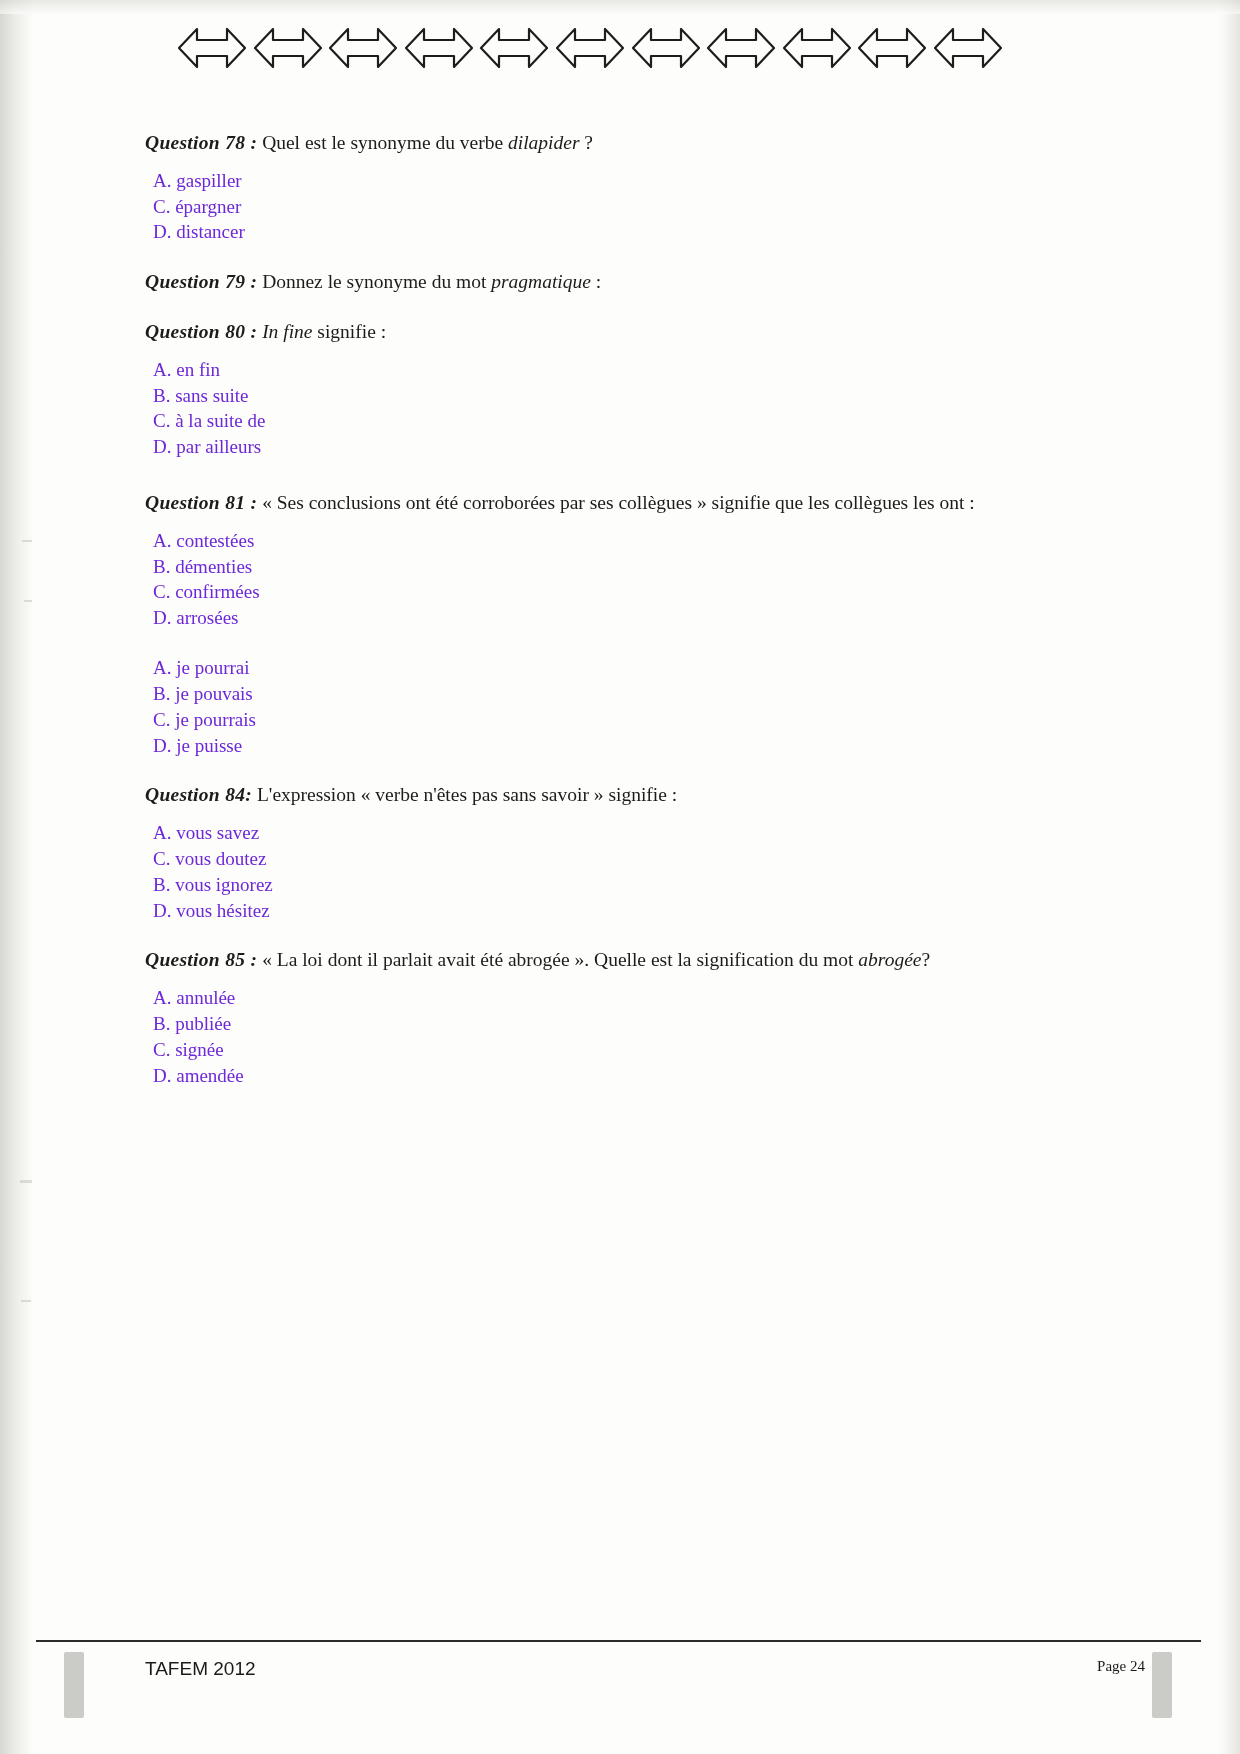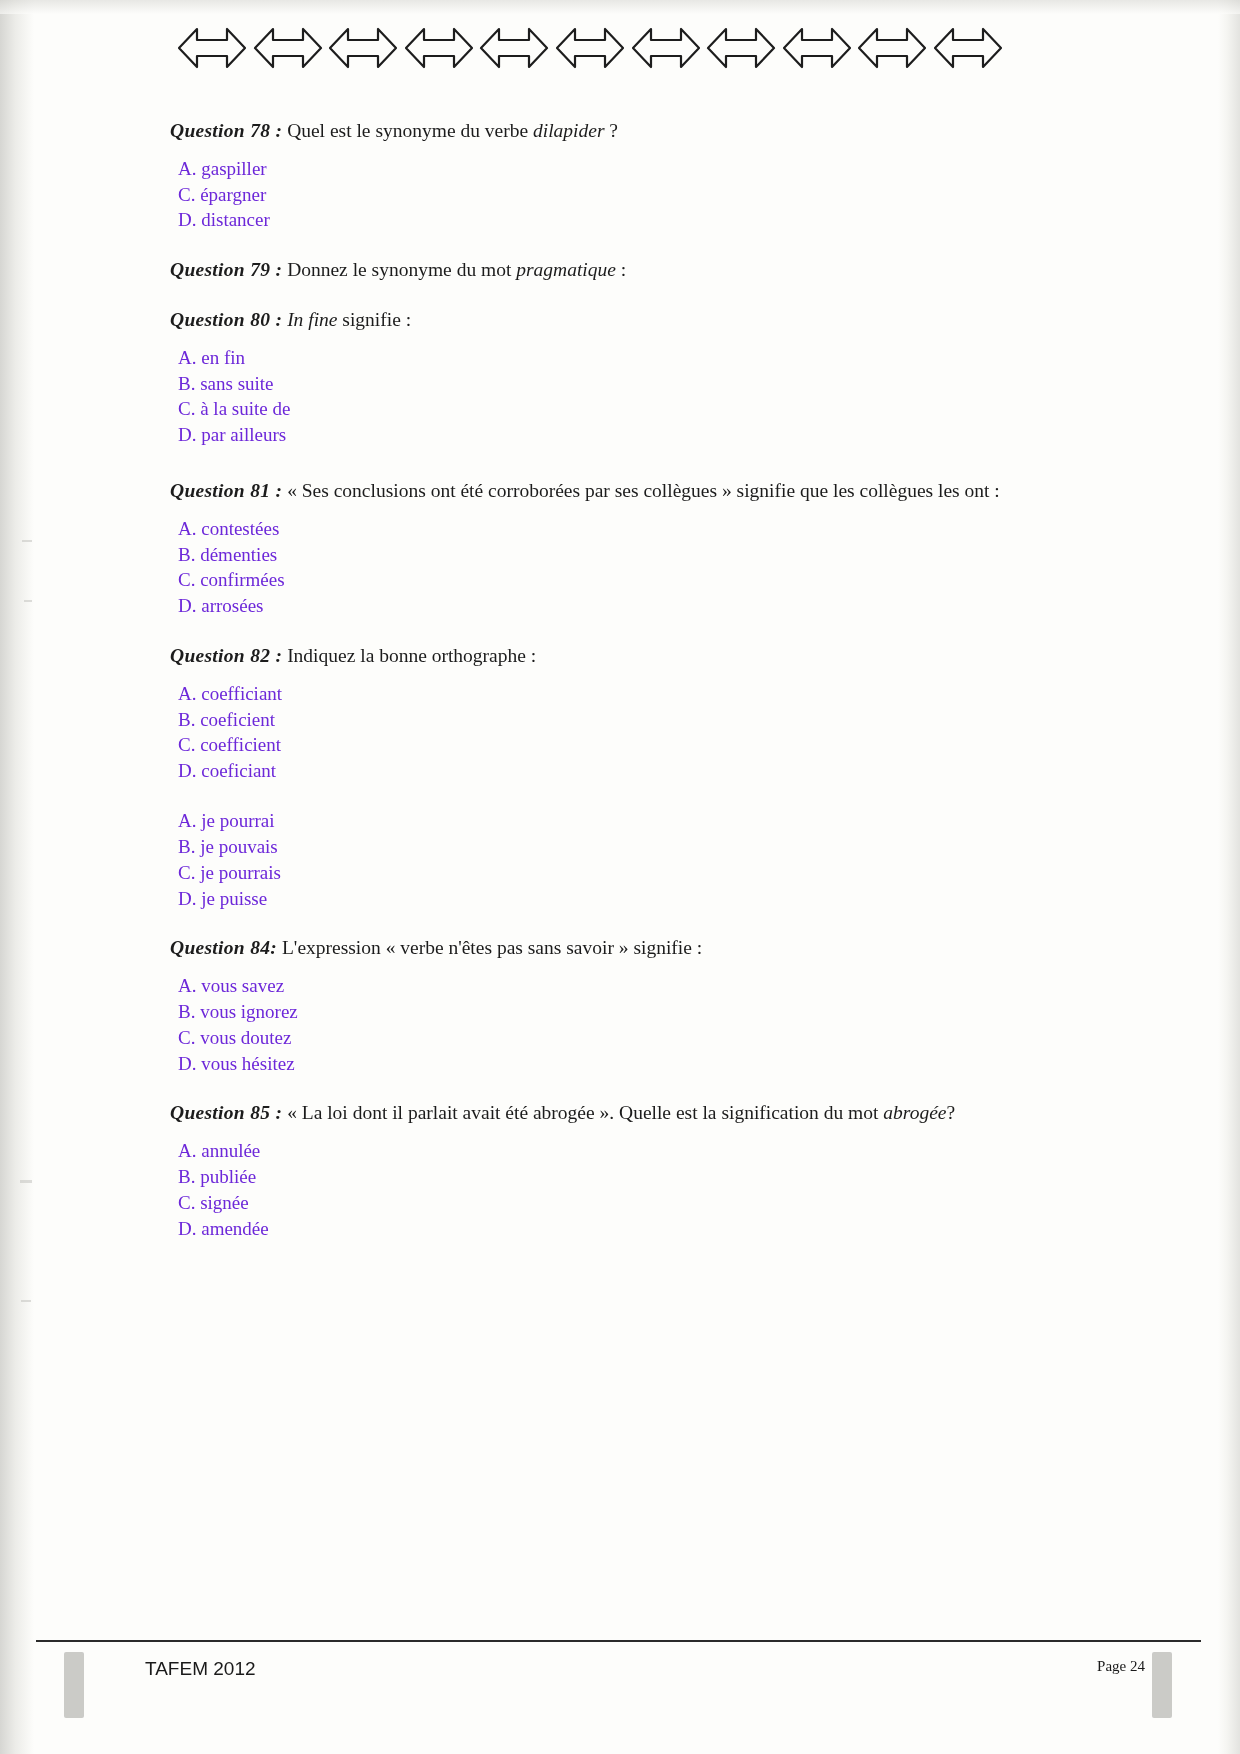--- a/index.html
+++ b/index.html
@@ -47,23 +47,22 @@
     justify-content: space-between;
     align-items: center;
   }
   .arrow-ico {
     width: 74px;
     height: 46px;
   }
   .content {
     position: absolute;
     left: 145px;
-    top: 118px;
+    top: 130px;
     width: 950px;
-    margin-left: 25px;
   }
   .qblock {
     margin-bottom: 18px;
   }
   .qtext {
     font-size: 19.5px;
     line-height: 1.32;
     margin: 0 0 12px 0;
     text-align: justify;
     color: #1c1c1c;
@@ -227,32 +226,20 @@
       <ul class="opts">
         <li>A. contestées</li>
         <li>B. démenties</li>
         <li>C. confirmées</li>
         <li>D. arrosées</li>
       </ul>
     </div>
 
     <div class="gap-md"></div>
 
-    <div class="qblock">
-      <p class="qtext">
-        <span class="qlabel">Question 82 :</span>
-        <span>Indiquez la bonne orthographe :</span>
-      </p>
-      <ul class="opts">
-        <li>A. coefficiant</li>
-        <li>B. coeficient</li>
-        <li>C. coefficient</li>
-        <li>D. coeficiant</li>
-      </ul>
-    </div>
 
     <div class="gap-md"></div>
 
     <div class="qblock">
       <ul class="opts">
         <li>A. je pourrai</li>
         <li>B. je pouvais</li>
         <li>C. je pourrais</li>
         <li>D. je puisse</li>
       </ul>
@@ -260,22 +247,22 @@
 
     <div class="gap-md"></div>
 
     <div class="qblock">
       <p class="qtext">
         <span class="qlabel">Question 84:</span>
         <span>L'expression « verbe n'êtes pas sans savoir » signifie :</span>
       </p>
       <ul class="opts">
         <li>A. vous savez</li>
+        <li>C. vous doutez</li>
         <li>B. vous ignorez</li>
-        <li>C. vous doutez</li>
         <li>D. vous hésitez</li>
       </ul>
     </div>
 
     <div class="gap-md"></div>
 
     <div class="qblock">
       <p class="qtext">
         <span class="qlabel">Question 85 :</span>
         <span>« La loi dont il parlait avait été abrogée ». Quelle est la signification du mot </span><span class="ital">abrogée</span><span>?</span>

